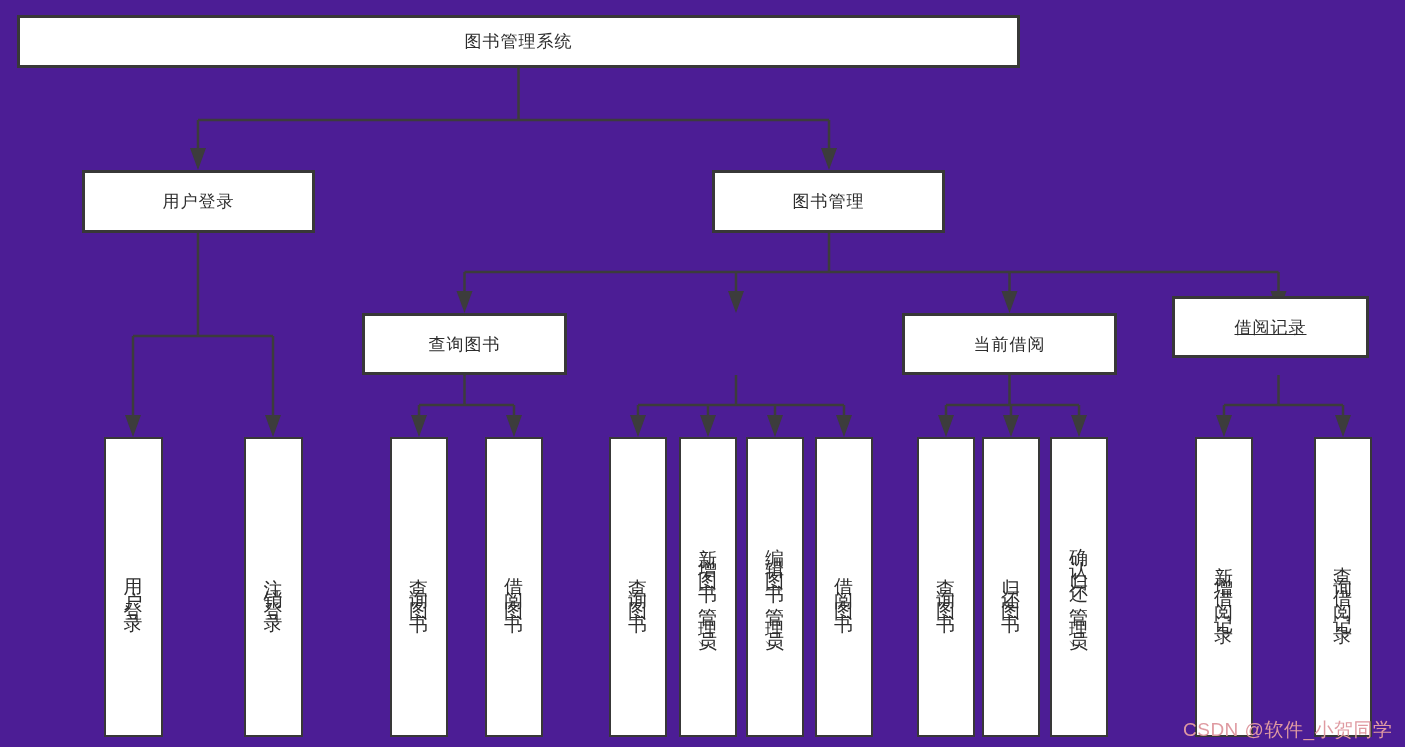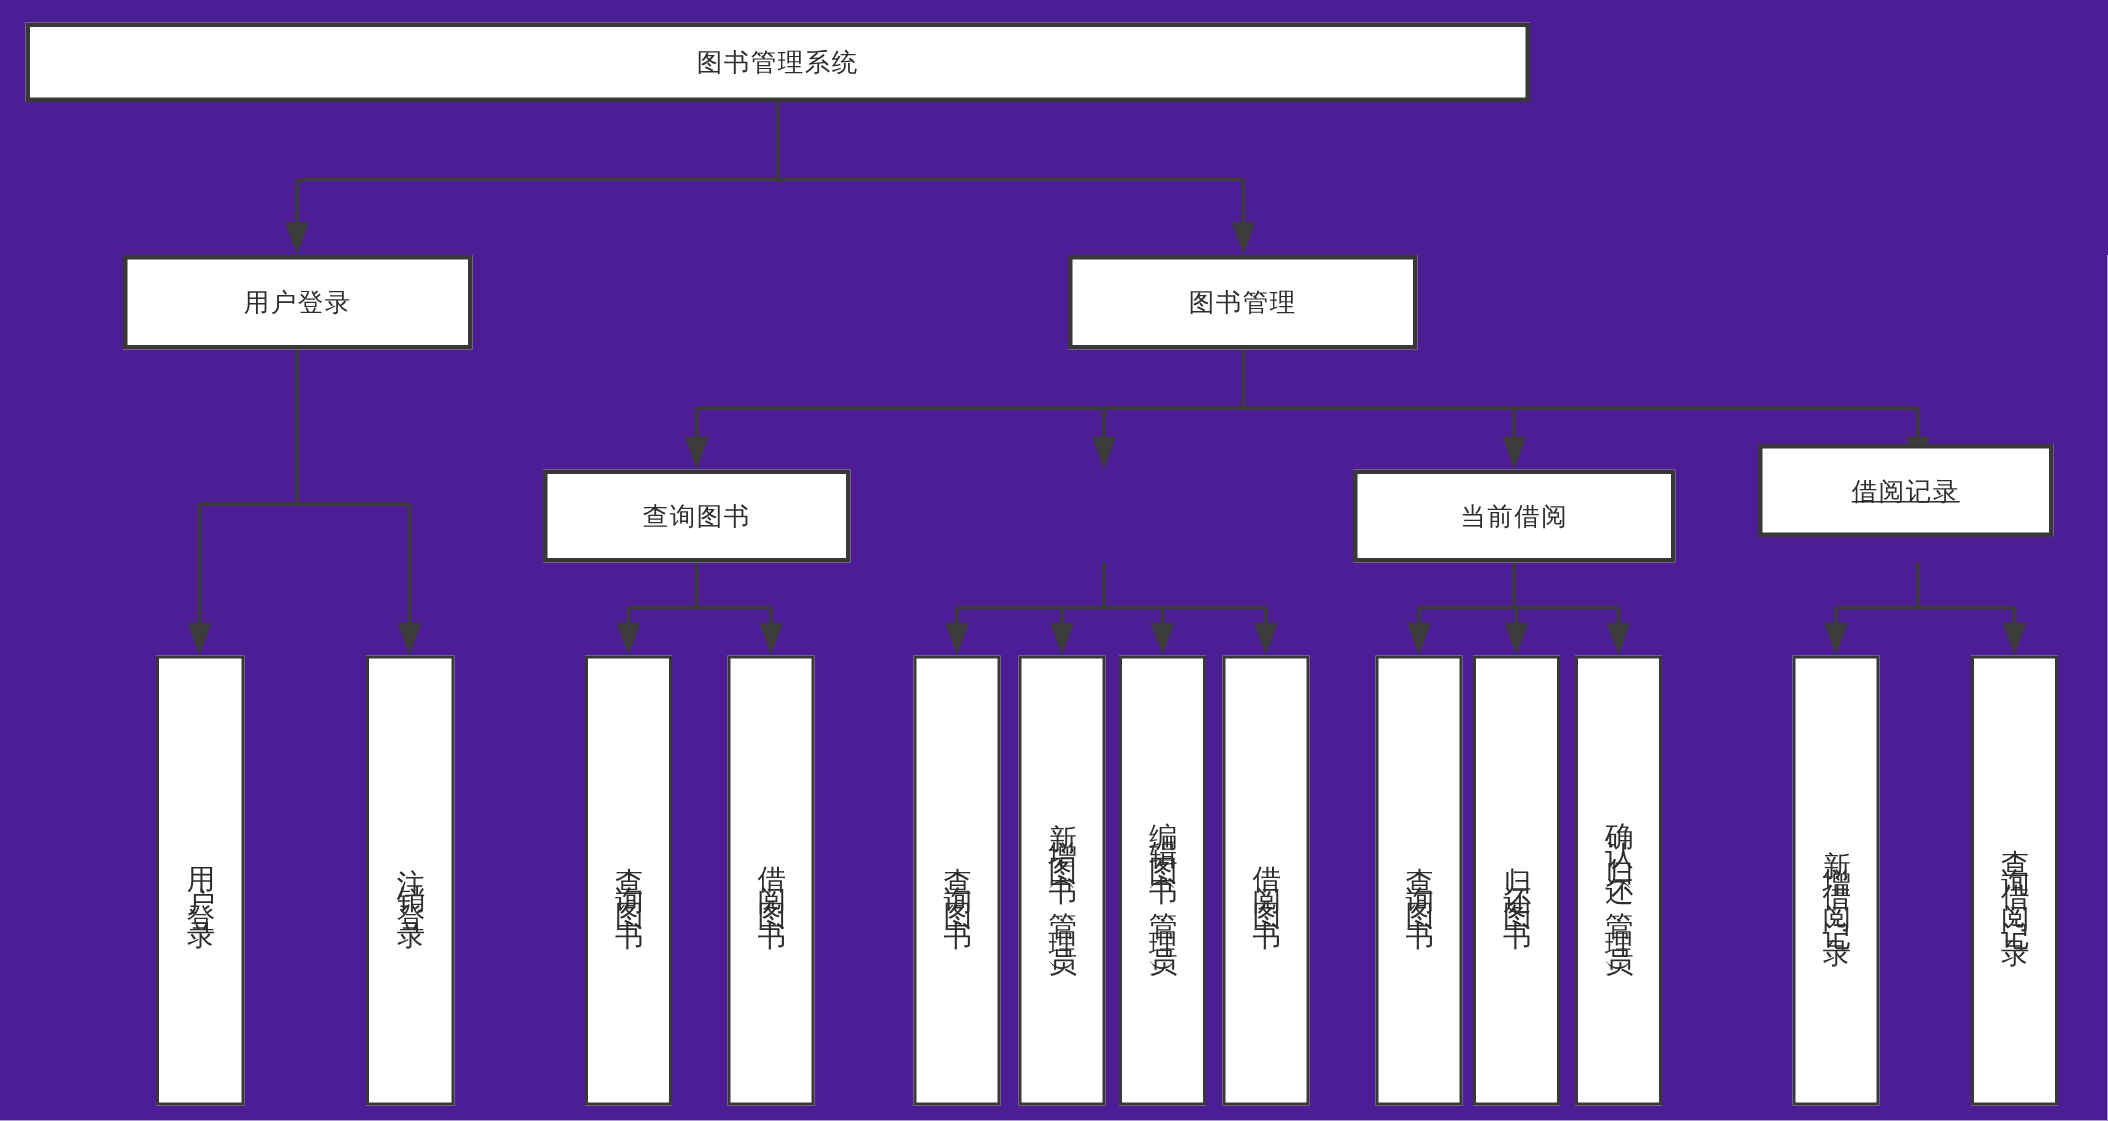--- a/index.html
+++ b/index.html
@@ -163,14 +163,15 @@
     <span>确认归还（管理员）</span>
   </div>
 
   <div class="node leaf" style="left:1195px;top:437px;width:58px;height:300px;">
     <span>新增借阅记录</span>
   </div>
   <div class="node leaf" style="left:1314px;top:437px;width:58px;height:300px;">
     <span>查询借阅记录</span>
   </div>
 
+  <div class="watermark">CSDN @软件_小贺同学</div>
 
 </div>
 
 </body></html>

